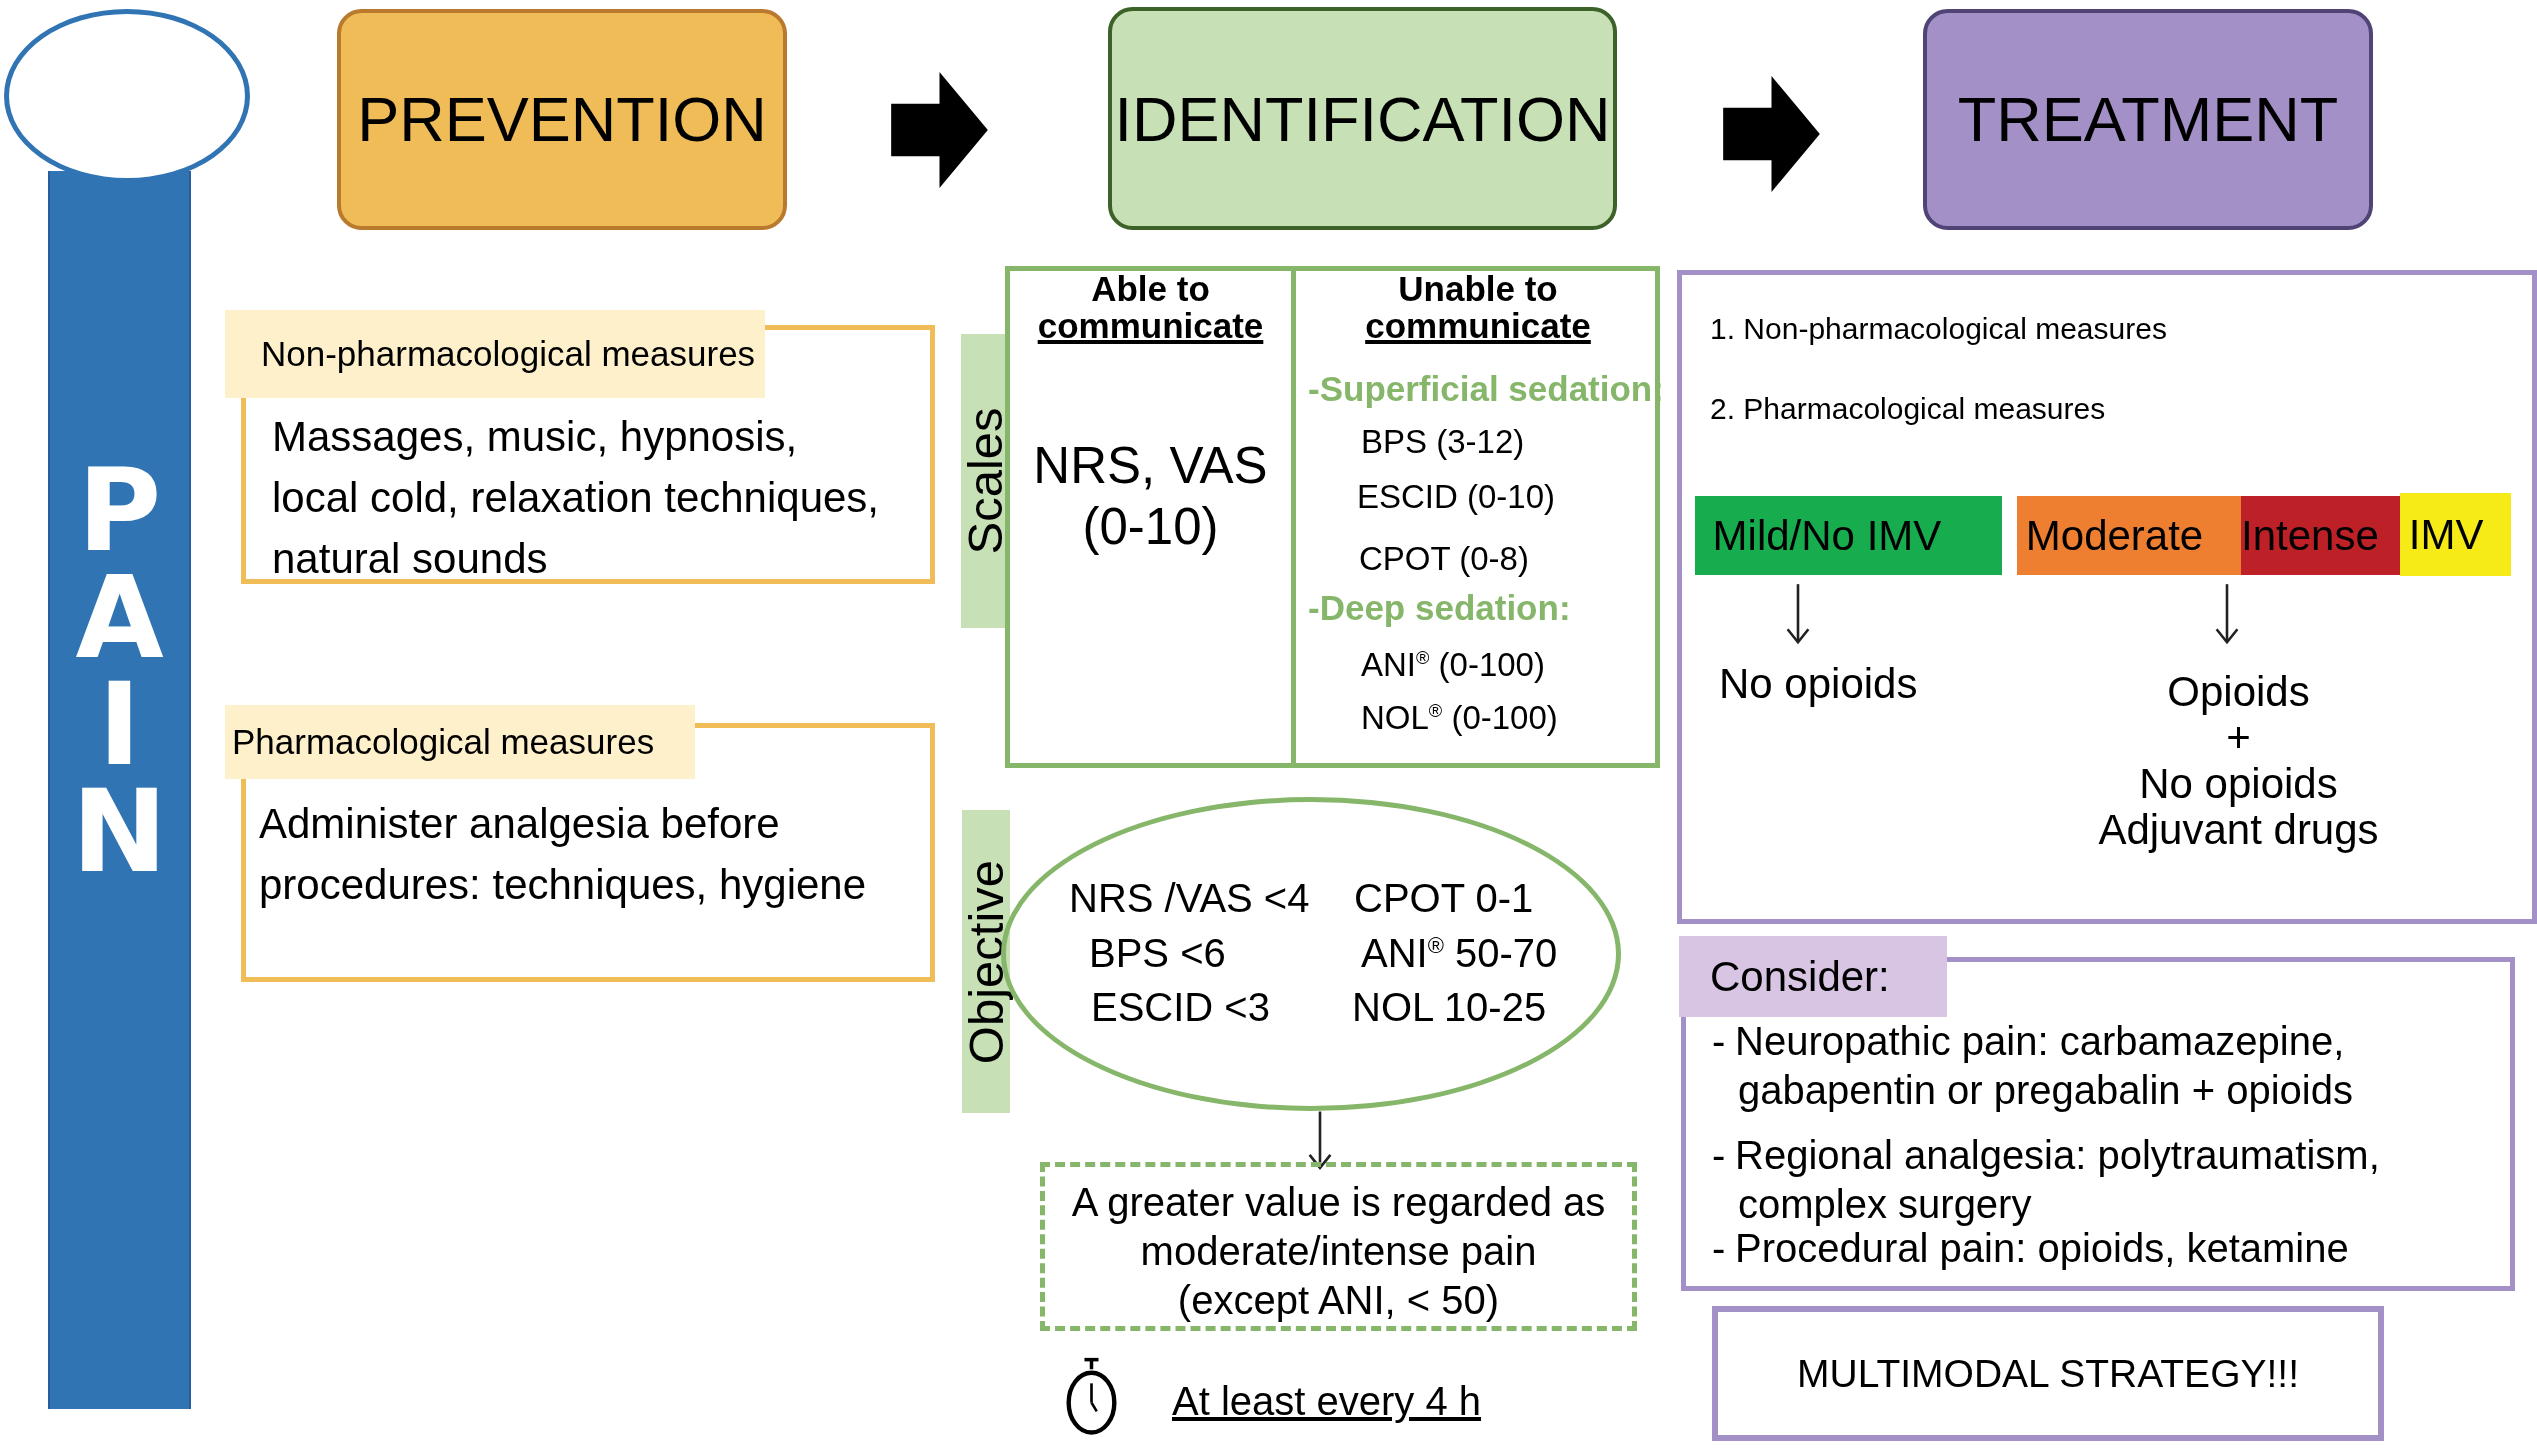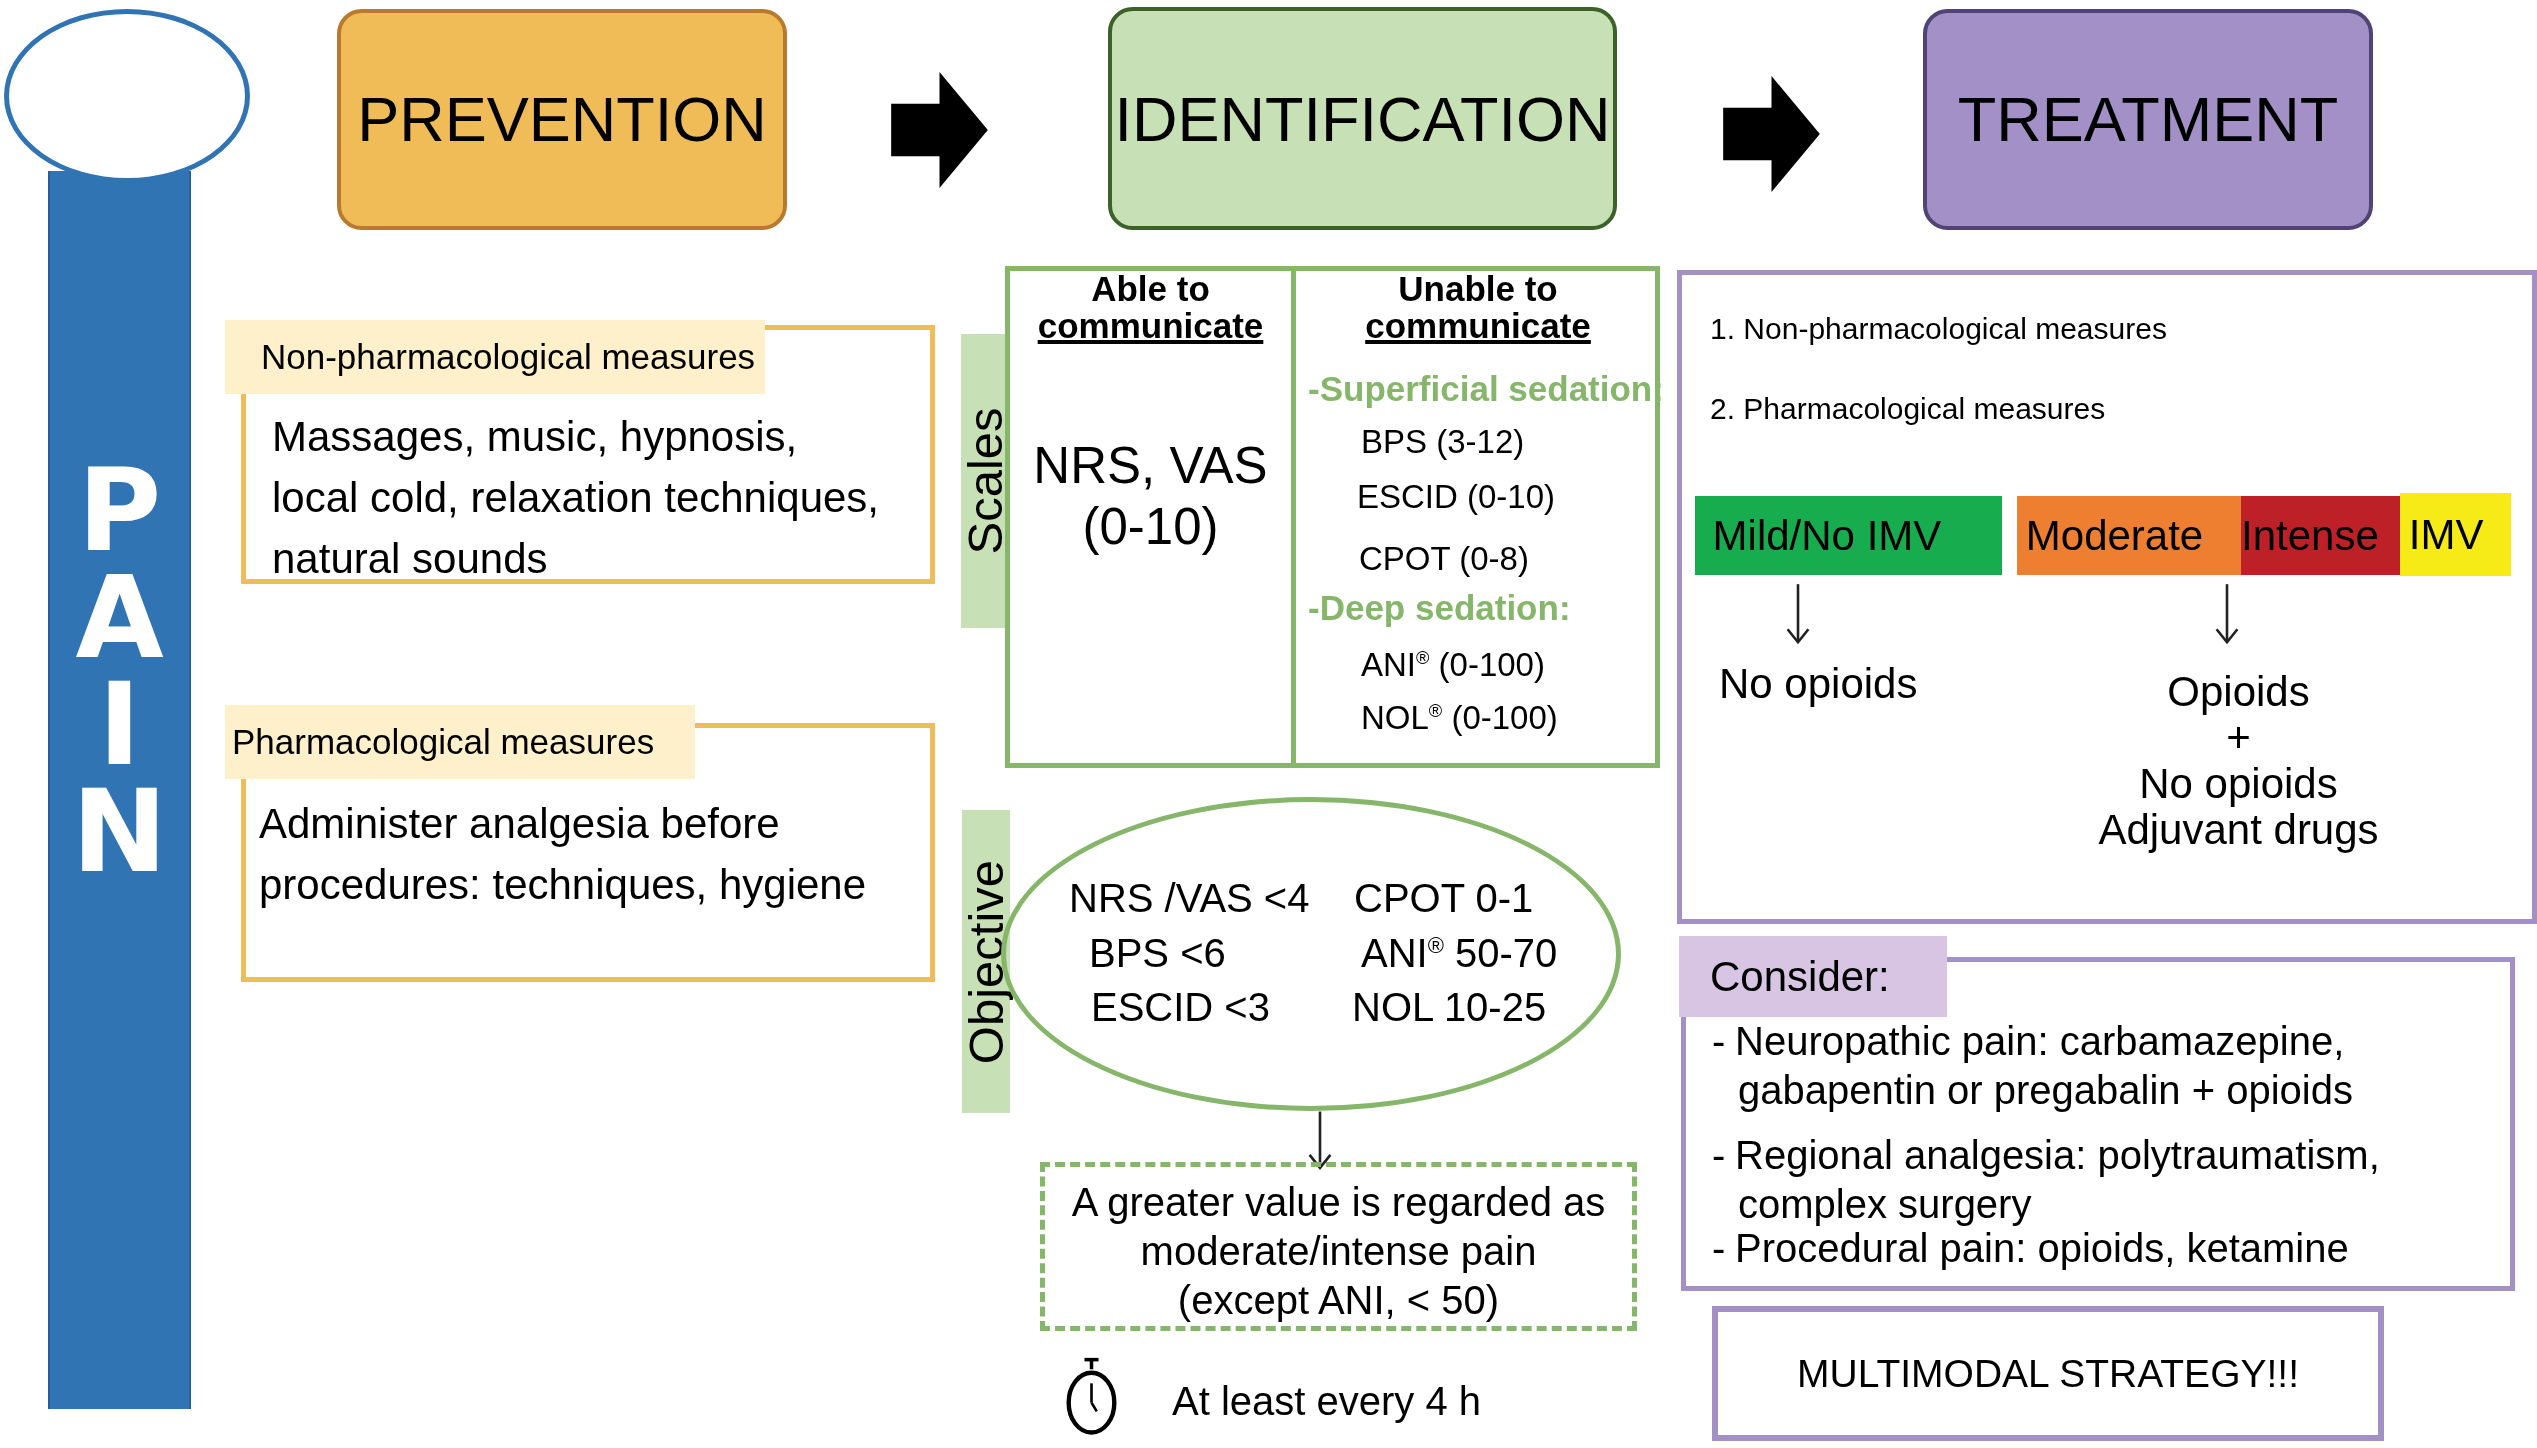--- a/index.html
+++ b/index.html
@@ -22,21 +22,21 @@
   #phase-identification { left:1108px; top:7px; width:509px; height:223px; background:#c7e0b5; border:4.4px solid #3d6229; }
   #phase-treatment { left:1923px; top:8.8px; width:450px; height:221px; background:#a290c6; border:4.4px solid #4f4475; }
   .arrow { width:97px; height:116px; }
   #arrow-1 { left:891px; top:72px; }
   #arrow-2 { left:1723px; top:76px; }
 
   
   .prev-box { border:5.3px solid #f0bc57; box-sizing:border-box; background:#fff; }
   .prev-tag { background:#fdf0cb; font-size:35px; padding:0 7px; box-sizing:border-box; display:flex; align-items:center; }
   #nonpharm-box { left:241px; top:325px; width:694px; height:259px; }
-  #nonpharm-tag { left:225px; top:320px; width:540px; height:74px;padding-left:36px; }
+  #nonpharm-tag { left:225px; top:310px; width:540px; height:88px;padding-left:36px; }
   #nonpharm-text { left:272px; top:406px; width:667px; font-size:42px; line-height:61px; }
   #pharm-box { left:241px; top:723px; width:694px; height:259px; }
   #pharm-tag { left:225px; top:705px; width:470px; height:74px; }
   #pharm-text { left:259px; top:793px; width:667px; font-size:42px; line-height:61px; }
 
   
   #scales-tab { left:961px; top:334px; width:48px; height:294px; background:#c7e0b5; }
   #scales-label { left:961px; top:334px; width:48px; height:294px; display:flex; align-items:center; justify-content:center; }
   #scales-label span { transform:rotate(-90deg); font-size:49px; white-space:nowrap; }
   #scales-table { left:1005px; top:266px; width:655px; height:502px; border:5.3px solid #86b66a; box-sizing:border-box; background:#fff; }
@@ -60,21 +60,21 @@
   #objective-label span { transform:rotate(-90deg); font-size:49px; white-space:nowrap; }
   #objective-ellipse { left:1001px; top:797px; width:620px; height:314px; border:5.3px solid #86b66a; border-radius:50%; box-sizing:border-box; }
   .obj-item { font-size:40px; }
   #obj-1 { left:1069px; top:876px; } #obj-2 { left:1089px; top:931px; } #obj-3 { left:1091px; top:985px; }
   #obj-4 { left:1354px; top:876px; } #obj-5 { left:1361px; top:931px; } #obj-6 { left:1352px; top:985px; }
   #obj-arrow { left:1307px; top:1111px; width:26px; height:60px; }
 
   #greater-box { left:1040px; top:1162px; width:597px; height:169px; border:5.3px dashed #86b66a; box-sizing:border-box; }
   #greater-text { left:1040px; top:1178px; width:597px; text-align:center; font-size:40px; line-height:49px; }
   #stopwatch-icon { left:1065px; top:1357px; width:53px; height:79px; }
-  #frequency-text { left:1172px; top:1379px; font-size:40px; }
+  #frequency-text { left:1172px; top:1379px; font-size:40px;text-decoration:underline; }
 
   
   #treat-box { left:1677px; top:270px; width:860px; height:654px; border:5.3px solid #a290c6; box-sizing:border-box; }
   .treat-step { font-size:30px; }
   #step-1 { left:1710px; top:312px; } #step-2 { left:1710px; top:392px; }
   .level { height:79px; display:flex; align-items:center; font-size:42px; box-sizing:border-box; padding-left:17.6px; }
   #level-mild { left:1695px; top:496px; width:307px; background:#17ad4f; }
   #level-moderate { left:2017px; top:496px; width:224px; background:#ee7f30; padding-left:8.8px; }
   #level-intense { left:2241px; top:496px; width:163px; background:#bd2127; padding-left:0; }
   #level-imv { left:2400px; top:493px; width:111px; height:83px; background:#f6eb16; padding-left:8.8px; }

